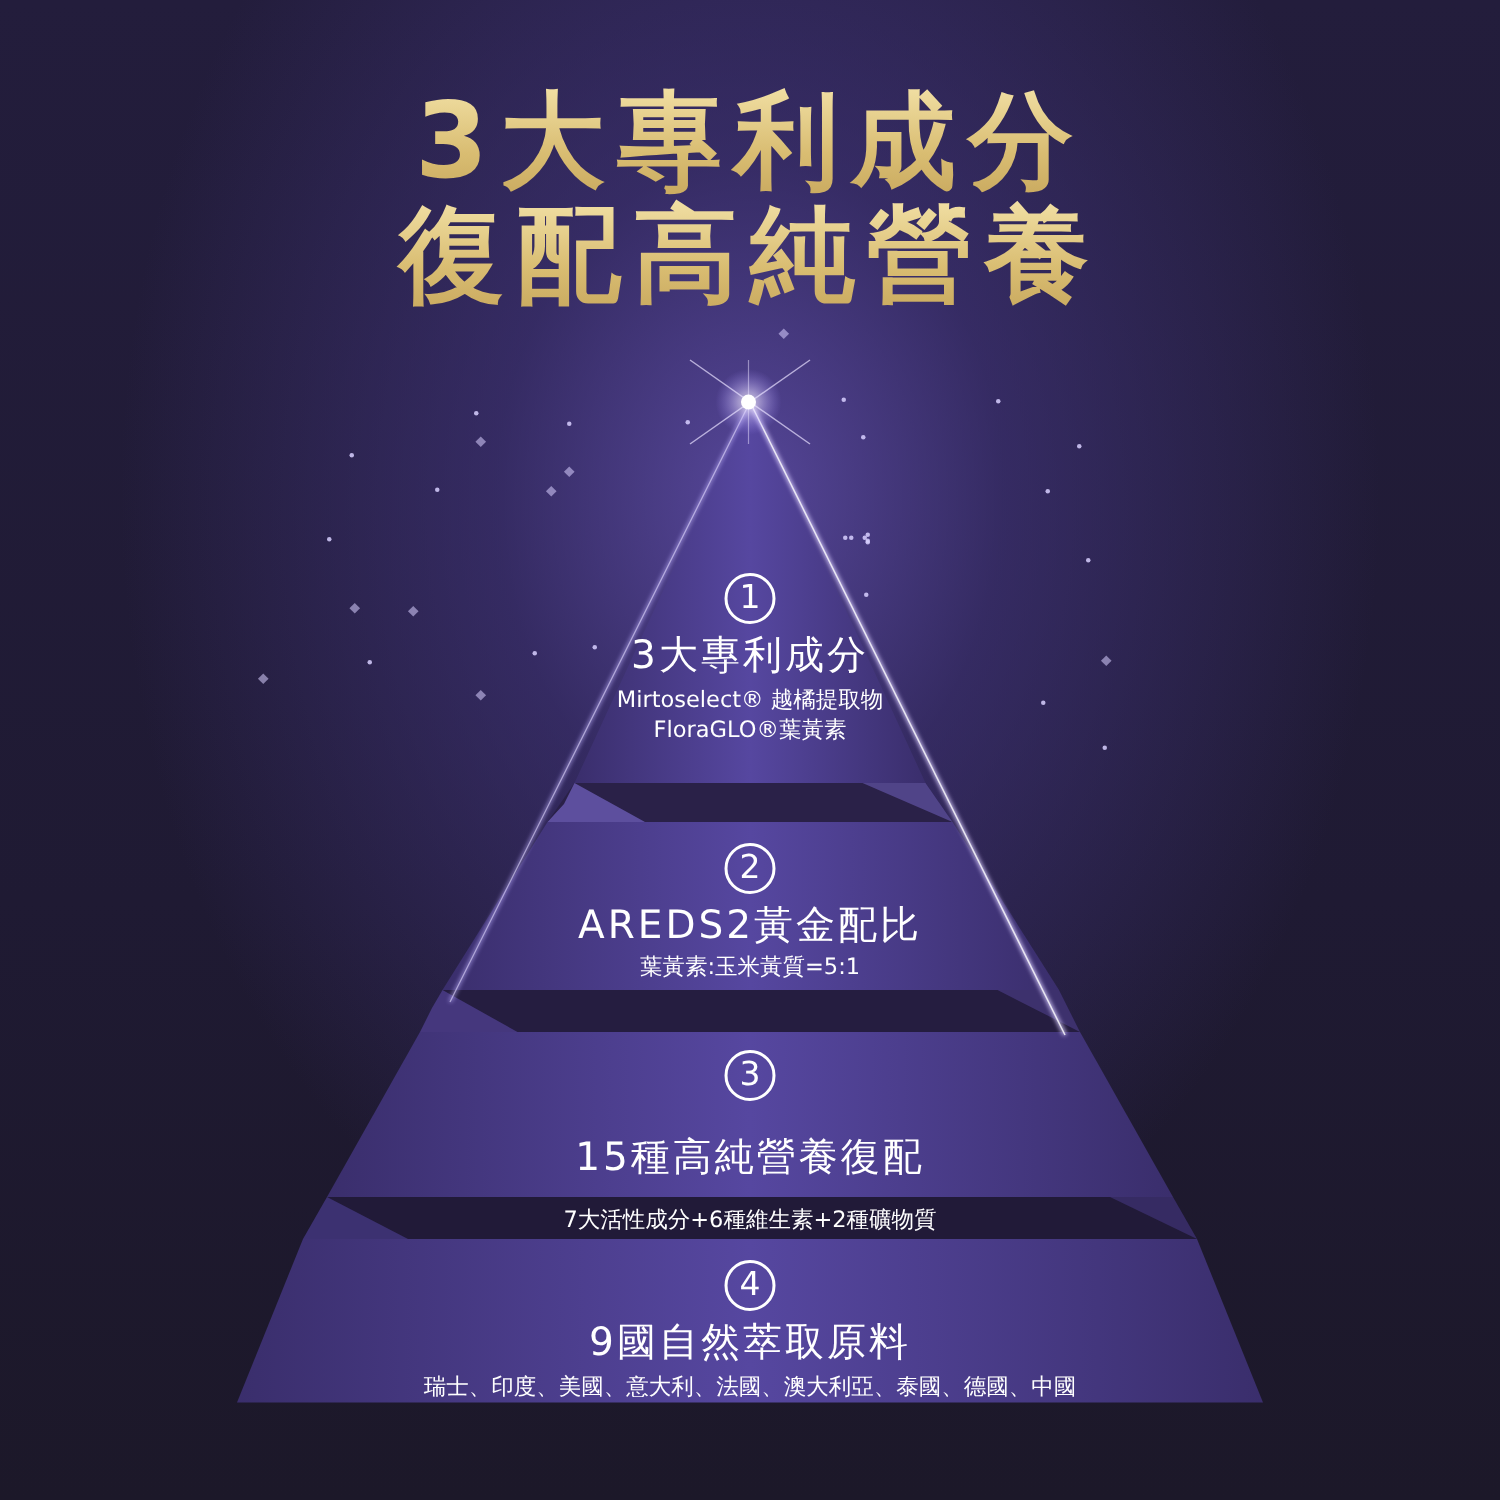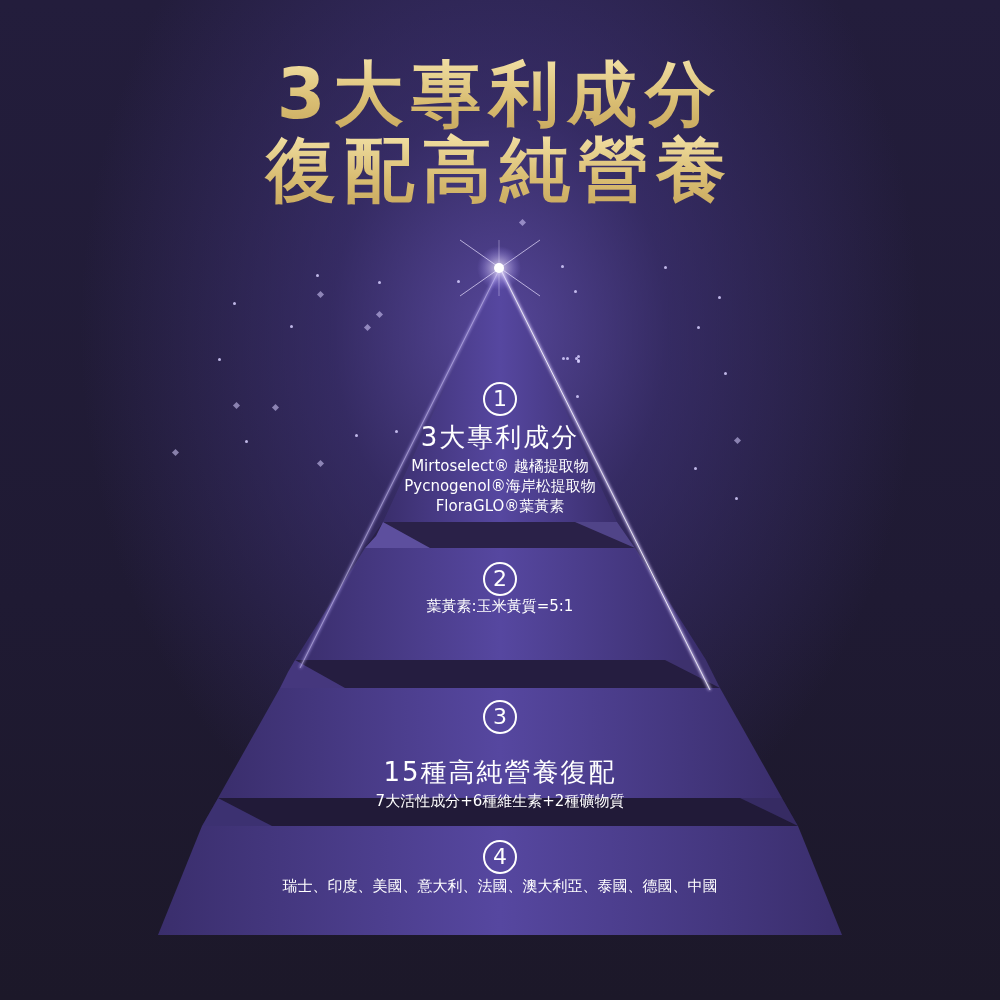--- a/index.html
+++ b/index.html
@@ -135,31 +135,32 @@
     <line x1="540" y1="240" x2="460" y2="296" stroke="#e8e0ff" stroke-width="1" opacity="0.7"></line>
     <line x1="499" y1="240" x2="499" y2="296" stroke="#e8e0ff" stroke-width="0.8" opacity="0.5"></line>
     <circle cx="499" cy="268" r="5" fill="#ffffff"></circle>
   </g>
 </svg>
 
 <div class="tier-text" style="top:382px">
   <div><span class="num">1</span></div>
   <div class="ttl" style="margin-top:4px">3大專利成分</div>
   <div class="sub" style="margin-top:2px">Mirtoselect® 越橘提取物</div>
-  <div class="sub">Pycnogenol®海岸松提取物</div>
   <div class="sub">FloraGLO®葉黃素</div>
 </div>
 
 <div class="tier-text" style="top:562px">
   <div><span class="num">2</span></div>
+  <div class="ttl" style="margin-top:4px">AREDS2黃金配比</div>
   <div class="sub" style="margin-top:0">葉黃素:玉米黃質=5:1</div>
 </div>
 
 <div class="tier-text" style="top:700px">
   <div><span class="num">3</span></div>
   <div class="ttl" style="margin-top:21px">15種高純營養復配</div>
-  <div class="sub" style="margin-top:2px">7大活性成分+6種維生素+2種礦物質</div>
+  <div class="sub" style="margin-top:14px">7大活性成分+6種維生素+2種礦物質</div>
 </div>
 
 <div class="tier-text" style="top:840px">
   <div><span class="num">4</span></div>
+  <div class="ttl" style="margin-top:4px">9國自然萃取原料</div>
   <div class="sub" style="margin-top:2px">瑞士、印度、美國、意大利、法國、澳大利亞、泰國、德國、中國</div>
 </div>
 
 </body></html>

